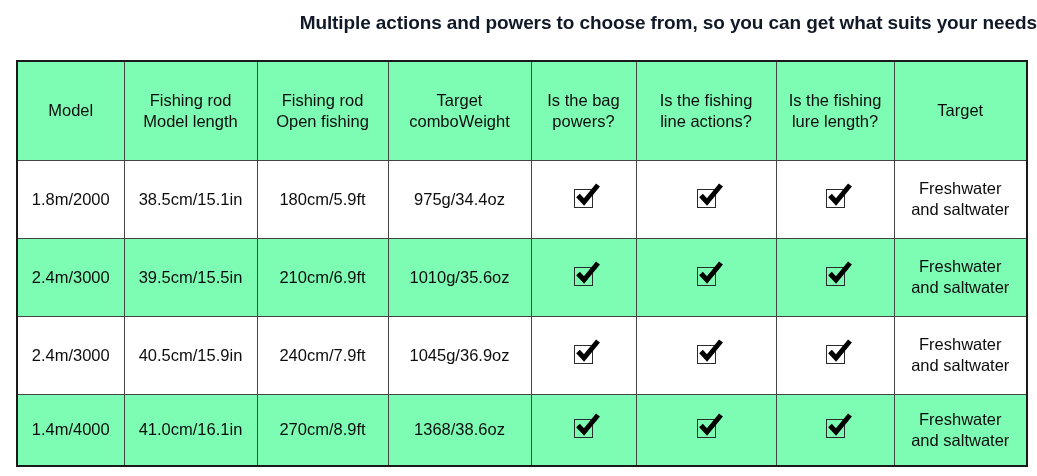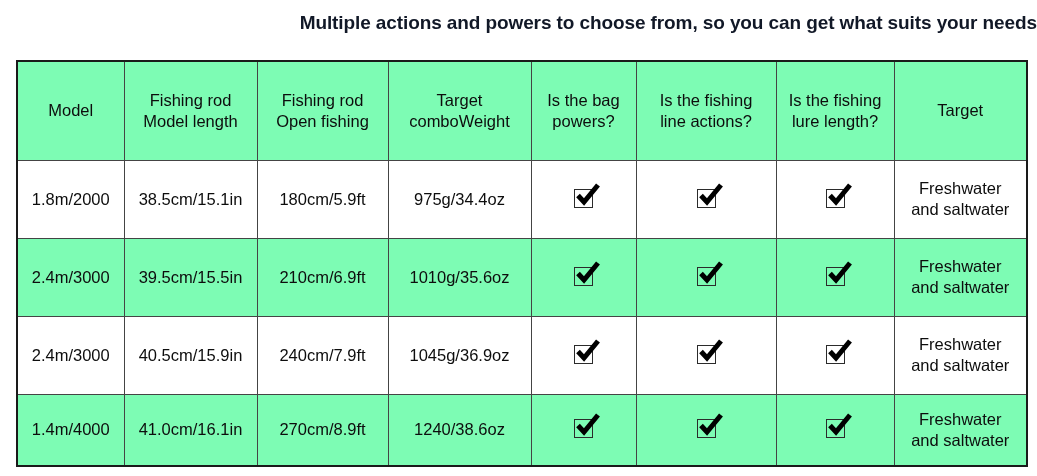--- a/index.html
+++ b/index.html
@@ -241,21 +241,21 @@
         <td>
           <span class="cell-line">Freshwater</span>
           <span class="cell-line">and saltwater</span>
         </td>
       </tr>
 
       <tr class="row-green">
         <td>1.4m/4000</td>
         <td>41.0cm/16.1in</td>
         <td>270cm/8.9ft</td>
-        <td>1240/38.6oz</td>
+        <td>1368/38.6oz</td>
         <td>
           <span class="checkbox">
             <svg viewBox="0 0 27 27">
                 <path d="M4 13.5 L10 20 L24 3" fill="none" stroke="#000000" stroke-width="5" stroke-linecap="butt" stroke-linejoin="miter"></path>
               </svg>
           </span>
         </td>
         <td>
           <span class="checkbox">
             <svg viewBox="0 0 27 27">

